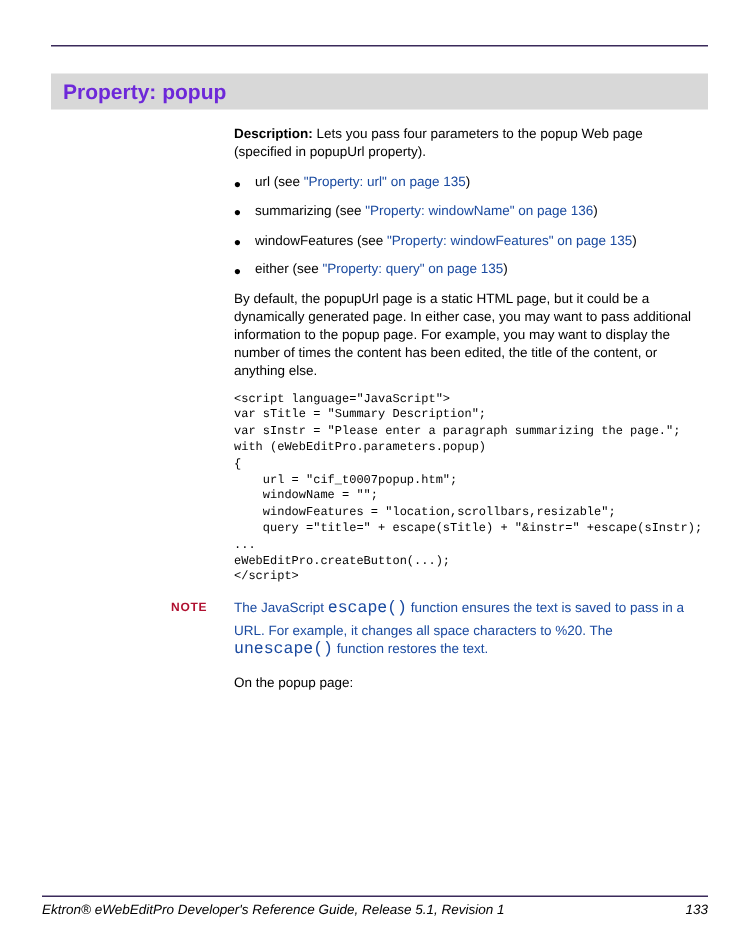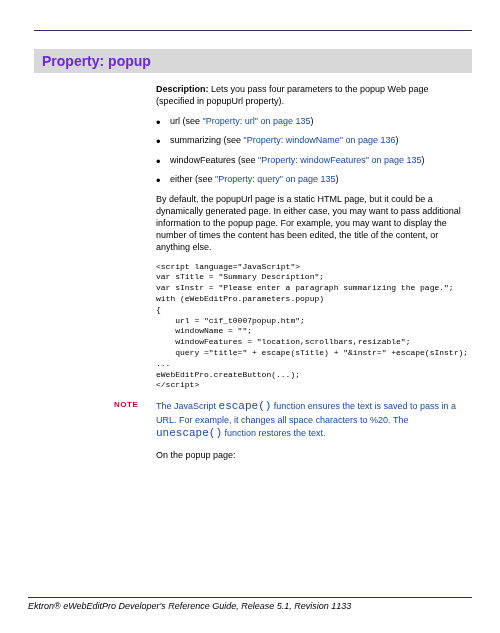--- a/index.html
+++ b/index.html
@@ -99,21 +99,21 @@
       left: 28px;
       right: 28px;
       bottom: 22px;
     }
     .footer-rule {
       border-top: 1.5px solid #3a2a5a;
       margin-bottom: 3px;
     }
     .footer-line {
       display: flex;
-      justify-content: flex-start;
+      justify-content: space-between;
       font-size: 9px;
       font-style: italic;
       color: #000;
     }
     .footer-line .pg { }
   </style>
 </head>
 <body>
 
 <div class="top-rule"></div>

